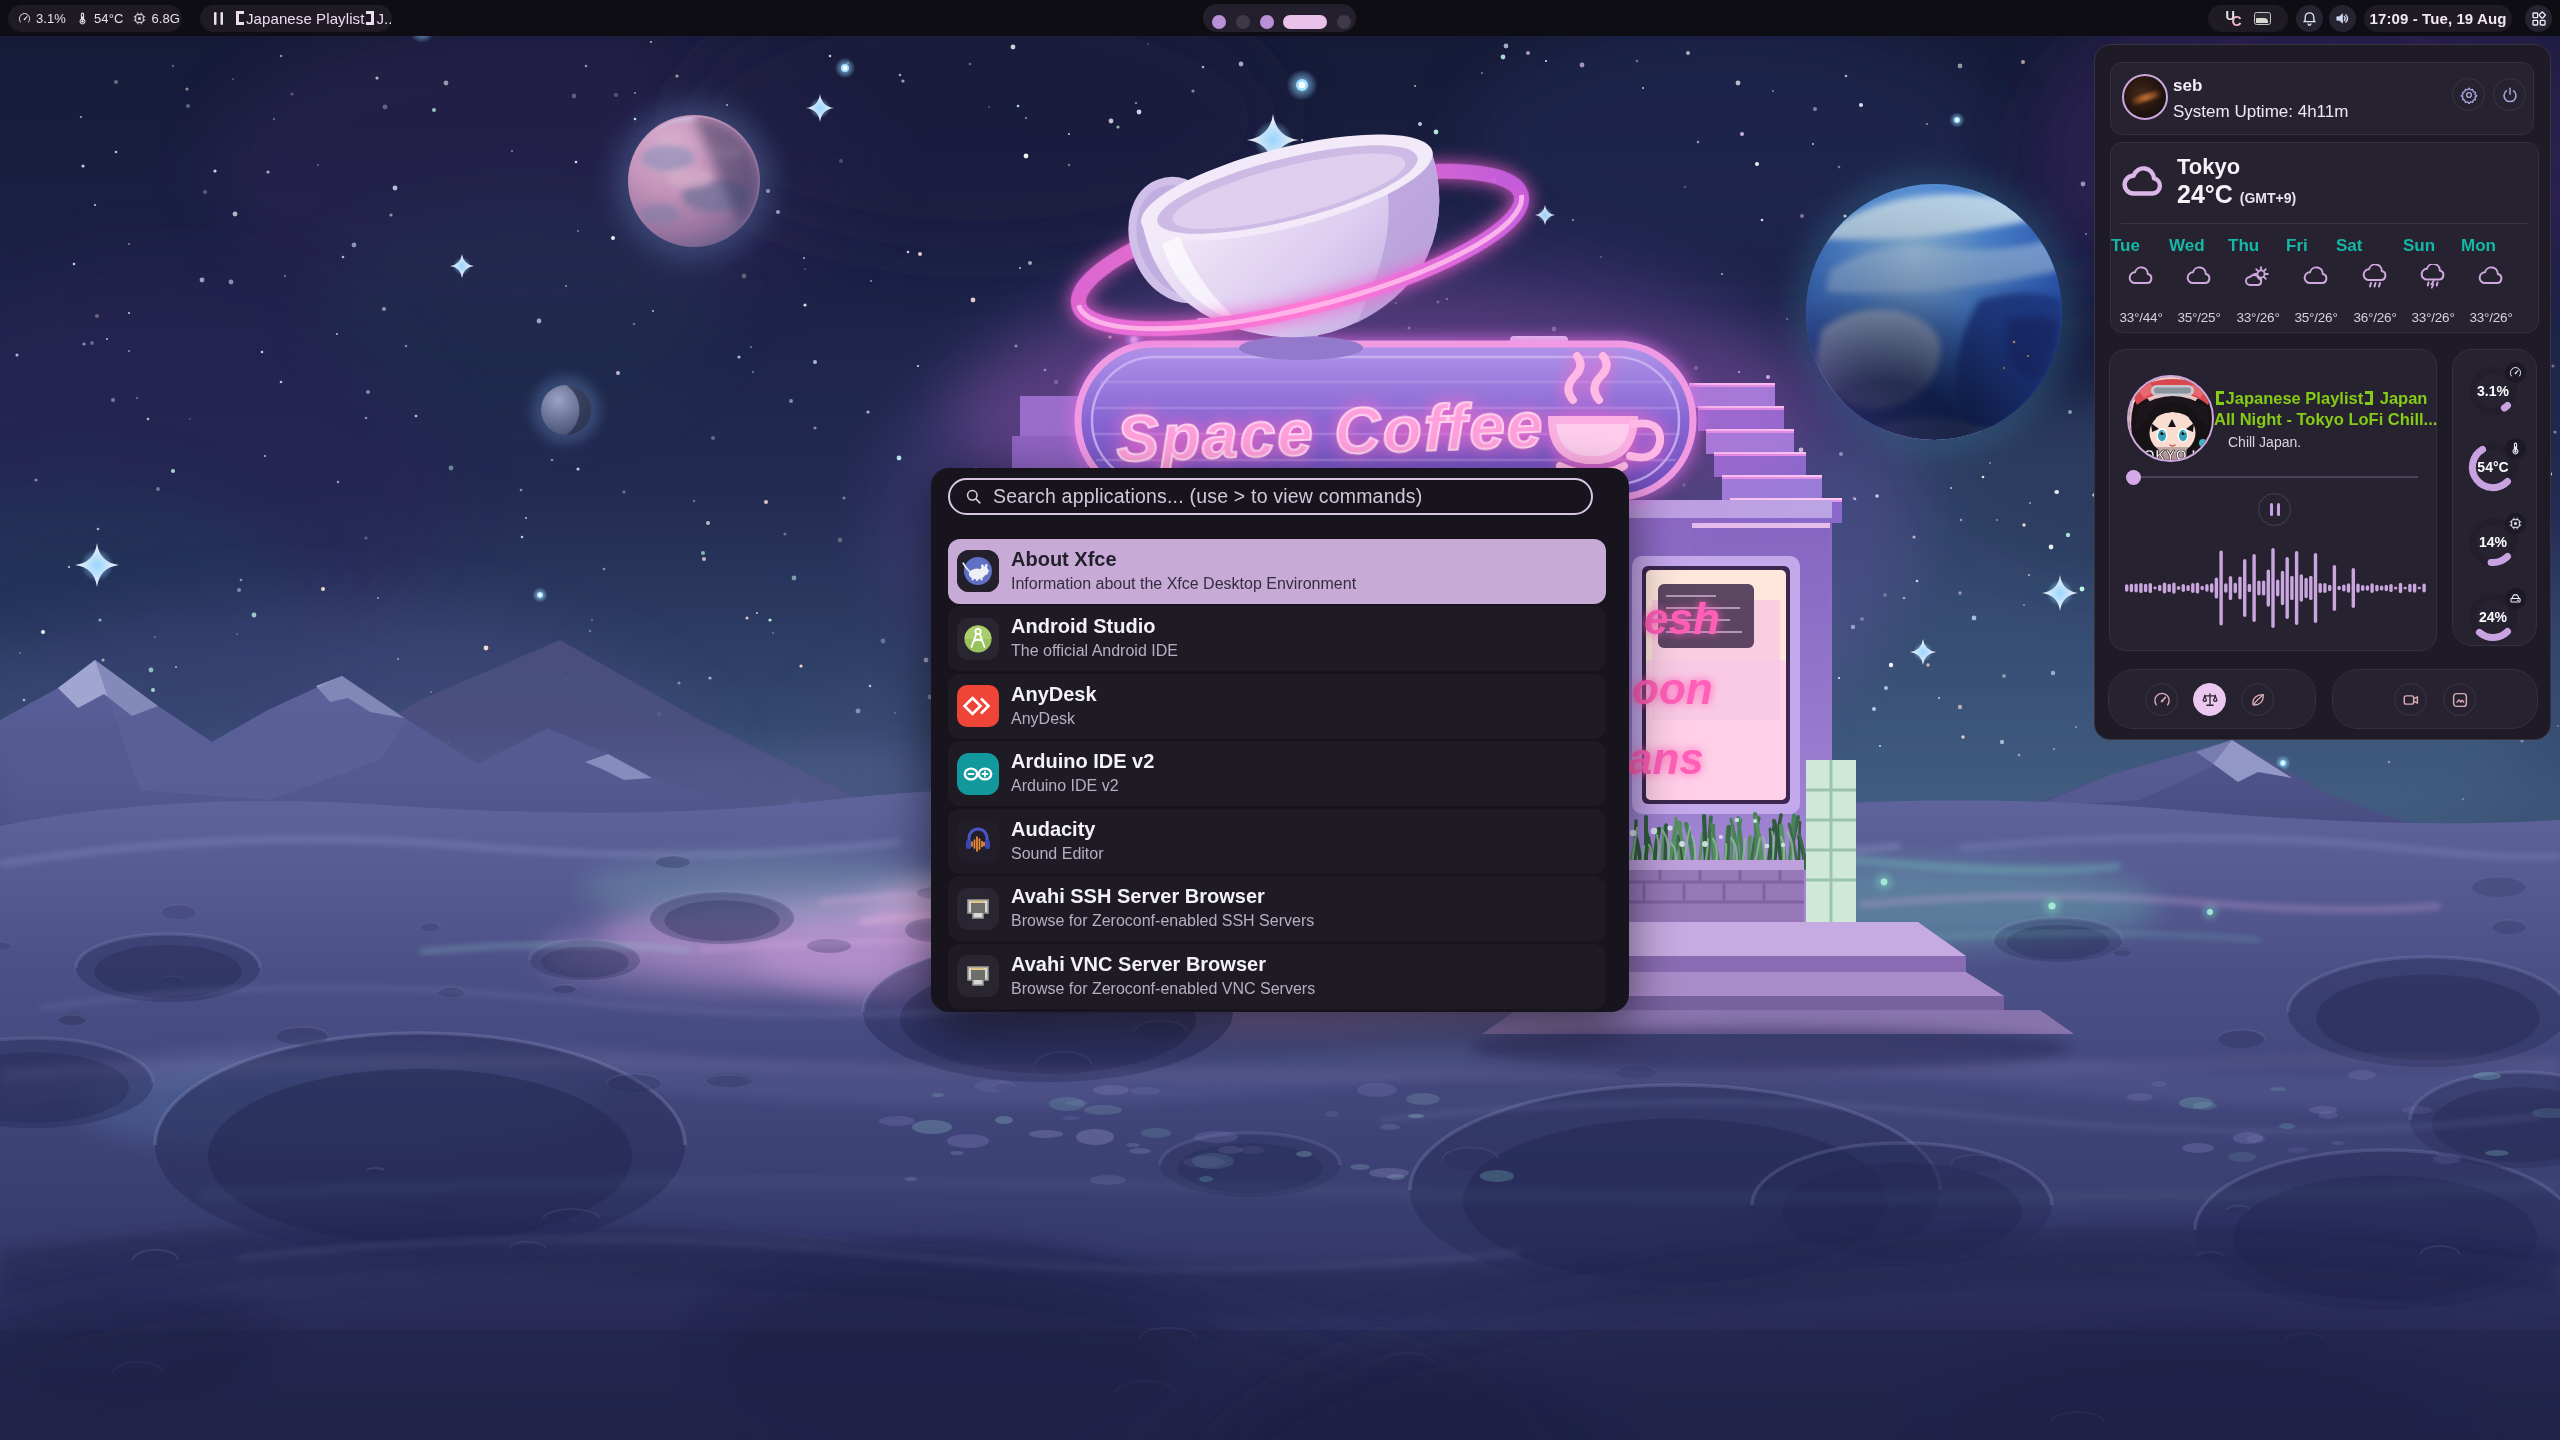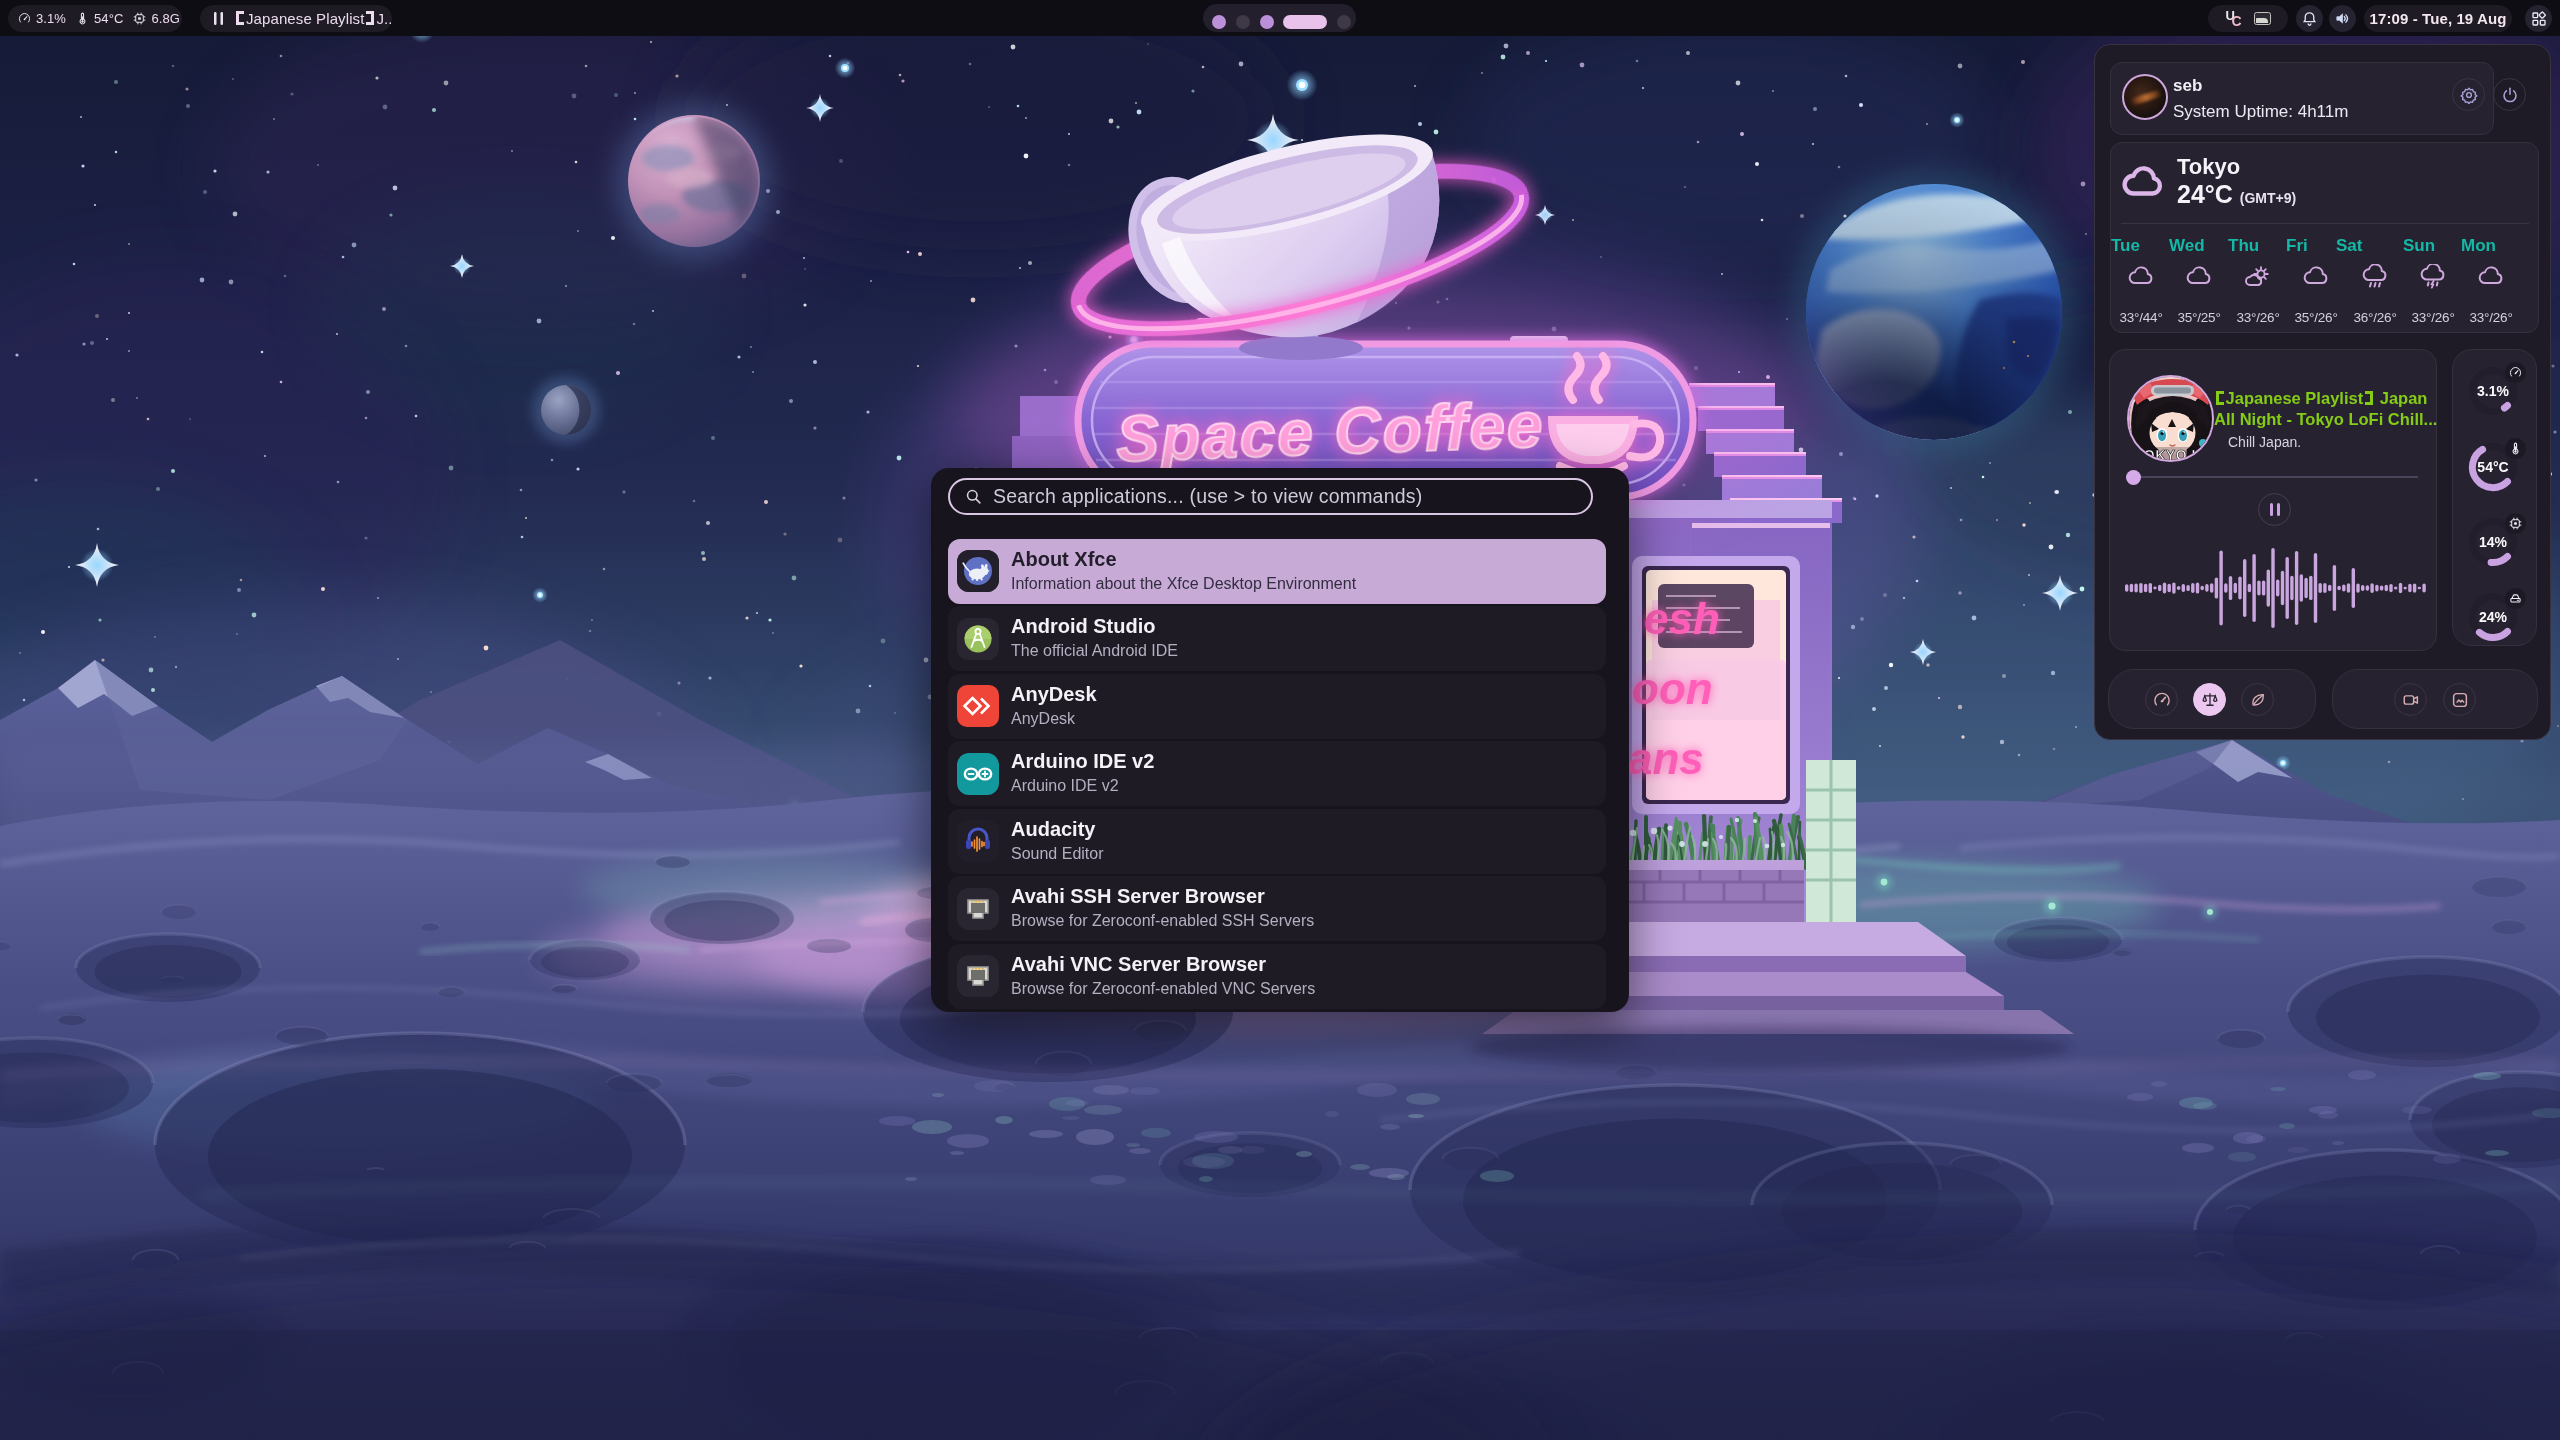--- a/index.html
+++ b/index.html
@@ -28,21 +28,21 @@
   .row .ic { position:absolute; left:9px; top:11.5px; width:42px; height:42px; border-radius:12px; background:#2a2631; display:flex; align-items:center; justify-content:center; }
   .row .tt { position:absolute; left:63px; top:9px; font-size:20px; font-weight:bold; color:#f4f2f7; }
   .row .st { position:absolute; left:63px; top:36px; font-size:16px; color:#b5afc1; }
   .row.sel { background:#c7abd6; }
   .row.sel .tt { color:#221e2b; }
   .row.sel .st { color:#332d40; }
 
   
   #sidebar { position:absolute; left:2094px; top:44px; width:457px; height:696px; background:#1f1b26; border:1px solid #39323f; border-radius:16px; z-index:30; }
   .card { position:absolute; background:#272230; border:1px solid #352f3e; }
-  #ucard { left:15px; top:17px; width:384px; height:73px; border-radius:12px; }
+  #ucard { left:15px; top:17px; width:424px; height:73px; border-radius:12px; }
   #wcard { left:15px; top:97px; width:429px; height:191px; border-radius:12px; }
   #mcard { left:14px; top:304px; width:328px; height:302px; border-radius:16px; }
   #gcard { left:357px; top:304px; width:85px; height:297px; border-radius:20px; }
   #bl { left:13px; top:624px; width:208px; height:60px; border-radius:26px; }
   #br { left:237px; top:624px; width:206px; height:60px; border-radius:26px; }
   .sbtn { position:absolute; width:33px; height:33px; border-radius:50%; border:1px solid #3b3444; display:flex; align-items:center; justify-content:center; }
   #ucard .nm { position:absolute; left:62px; top:13px; font-size:17px; font-weight:bold; color:#f3eff7; }
   #ucard .up { position:absolute; left:62px; top:39px; font-size:17px; color:#ece8f1; }
   .wday { position:absolute; top:93px; width:60px; font-size:17px; font-weight:bold; color:#14b8a6; }
   .wtmp { position:absolute; top:167px; width:70px; text-align:center; font-size:13.5px; color:#d6cfdf; letter-spacing:-0.2px; }

